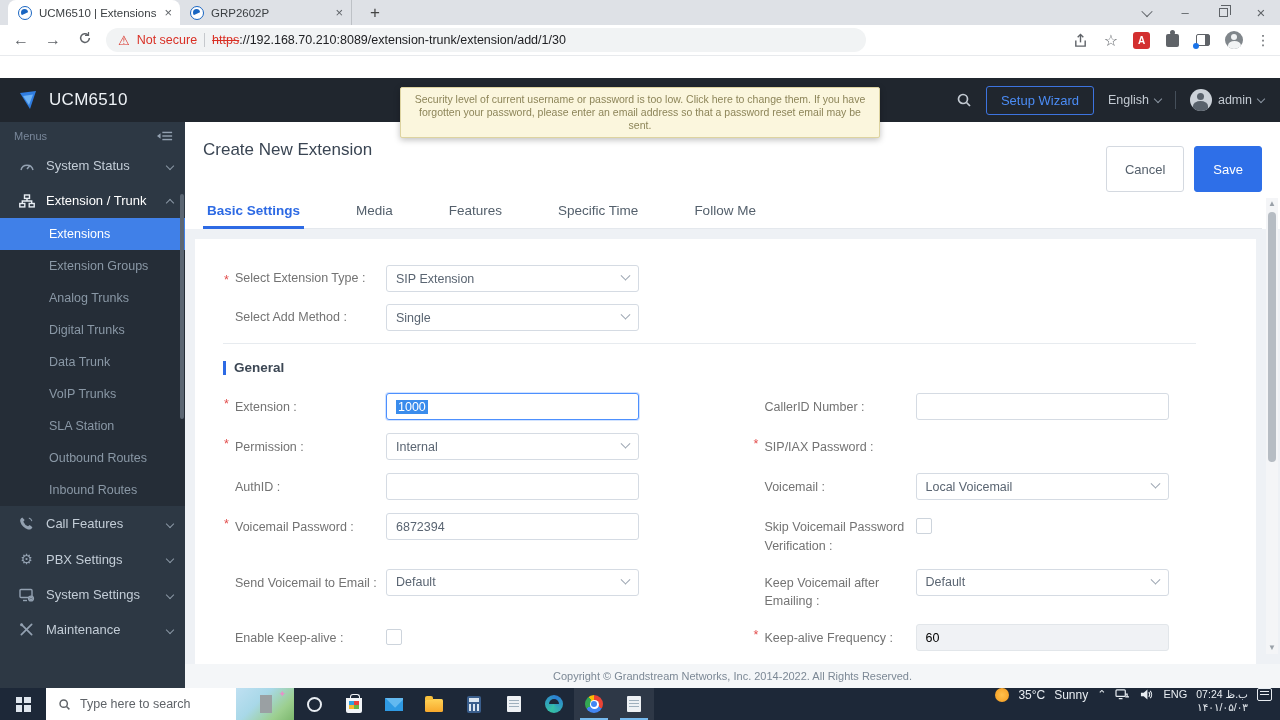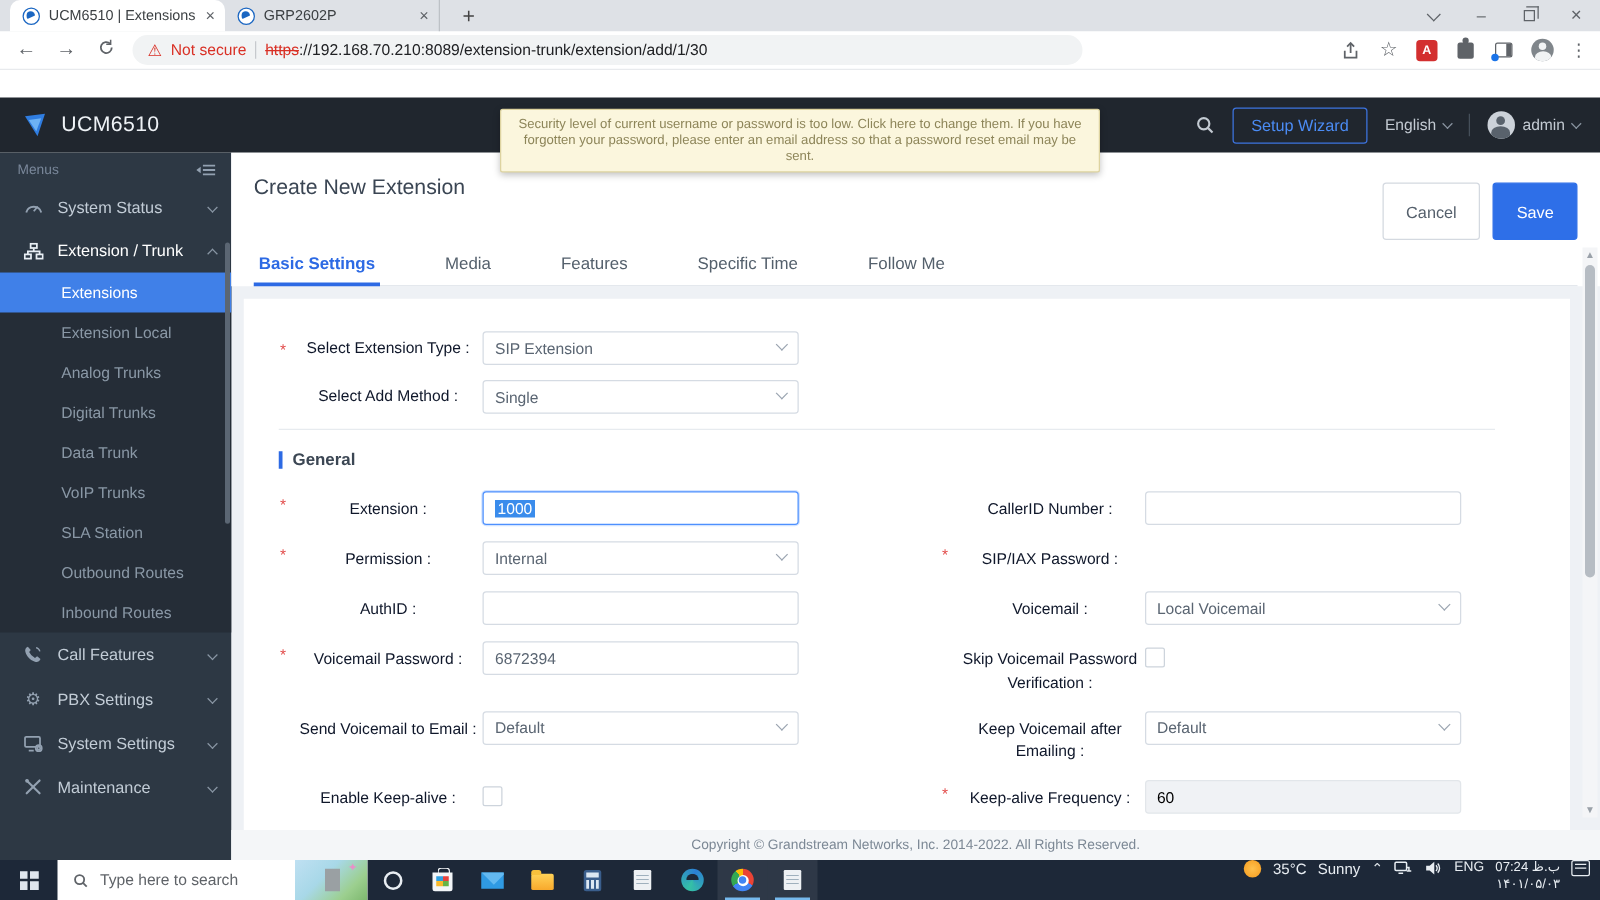--- a/index.html
+++ b/index.html
@@ -86,21 +86,21 @@
   .btn-cancel { background:#fff; border:1px solid #d4d9e0; color:#55606c; }
   .btn-save { background:#2e6fe8; border:1px solid #2e6fe8; color:#fff; }
   .m-tabs { display:flex; gap:48px; margin-top:2px; border-bottom:1px solid #e4e8ed; }
   .m-tab { padding:9px 4px 10px; color:#54606c; font-size:13.5px; position:relative; }
   .m-tab.active { color:#2d6ae4; font-weight:bold; }
   .m-tab.active::after { content:""; position:absolute; left:0; right:0; bottom:-1px; height:3px; background:#2d6ae4; }
 
   .card-wrap { flex:1; padding:10px 24px 0 10px; min-height:0; }
   .card { background:#fff; height:100%; padding:26px 30px 10px 28px; overflow:hidden; }
   .frow { display:flex; align-items:center; margin-bottom:12px; }
-  .flabel { width:163px; color:#0f172a; font-size:12.5px; position:relative; padding-left:12px; line-height:1.5; flex:none;text-align:center; }
+  .flabel { width:163px; color:#737373; font-size:12.5px; position:relative; padding-left:12px; line-height:1.5; flex:none; }
   .flabel.req::before { content:"*"; position:absolute; left:1px; top:2px; color:#e24c4b; }
   .fctl { width:253px; height:27px; border:1px solid #d5dbe3; border-radius:3px; background:#fff; display:flex; align-items:center; padding:0 9px; color:#5a6572; font-size:12.5px; }
   .fctl.select { justify-content:space-between; }
   .fctl.focused { border-color:#4d90fe; box-shadow:0 0 0 1px rgba(77,144,254,.25); }
   .fctl.disabled { background:#f0f2f5; border-color:#e2e6ea; color:#000000; }
   .seltext { background:#3a8cec; color:#fff; padding:0 2px; }
   .chev-d { width:7px; height:7px; border-right:1.4px solid #9aa4b0; border-bottom:1.4px solid #9aa4b0; transform:rotate(45deg) translate(-2px,-2px); flex:none; }
   .hr { border:none; border-top:1px solid #e7ebef; margin:10px 0 16px; width:97%; }
   .section-h { display:flex; align-items:center; gap:8px; margin:2px 0 18px; }
   .section-bar { width:3px; height:14px; background:#2d6ae4; }
@@ -289,21 +289,21 @@
               <rect x="10.2" y="9.5" width="5" height="3.4"></rect>
               <path d="M8 4.5v2.5M3.3 9.5V7h9.4v2.5"></path>
             </svg>
         </span>
         <span>Extension / Trunk</span>
         <span class="s-chev up"></span>
       </div>
 
       <div class="submenu">
         <div class="sub-item active">Extensions</div>
-        <div class="sub-item">Extension Local</div>
+        <div class="sub-item">Extension Groups</div>
         <div class="sub-item">Analog Trunks</div>
         <div class="sub-item">Digital Trunks</div>
         <div class="sub-item">Data Trunk</div>
         <div class="sub-item">VoIP Trunks</div>
         <div class="sub-item">SLA Station</div>
         <div class="sub-item">Outbound Routes</div>
         <div class="sub-item">Inbound Routes</div>
       </div>
 
       <div class="side-item">

